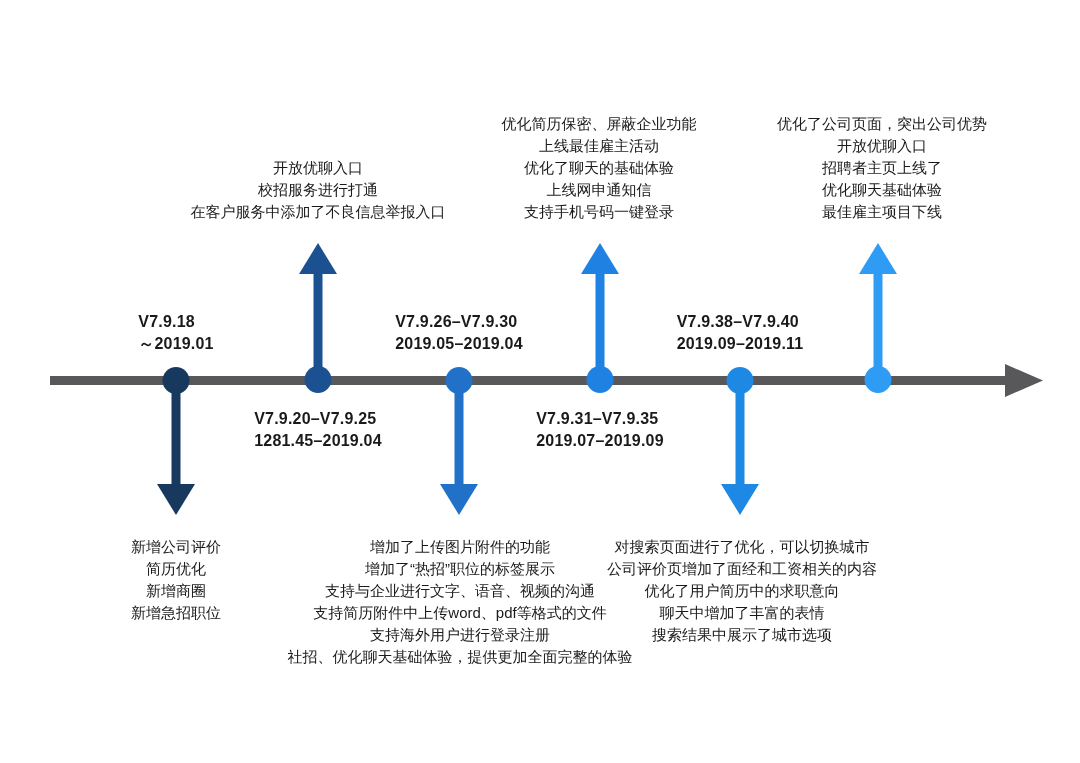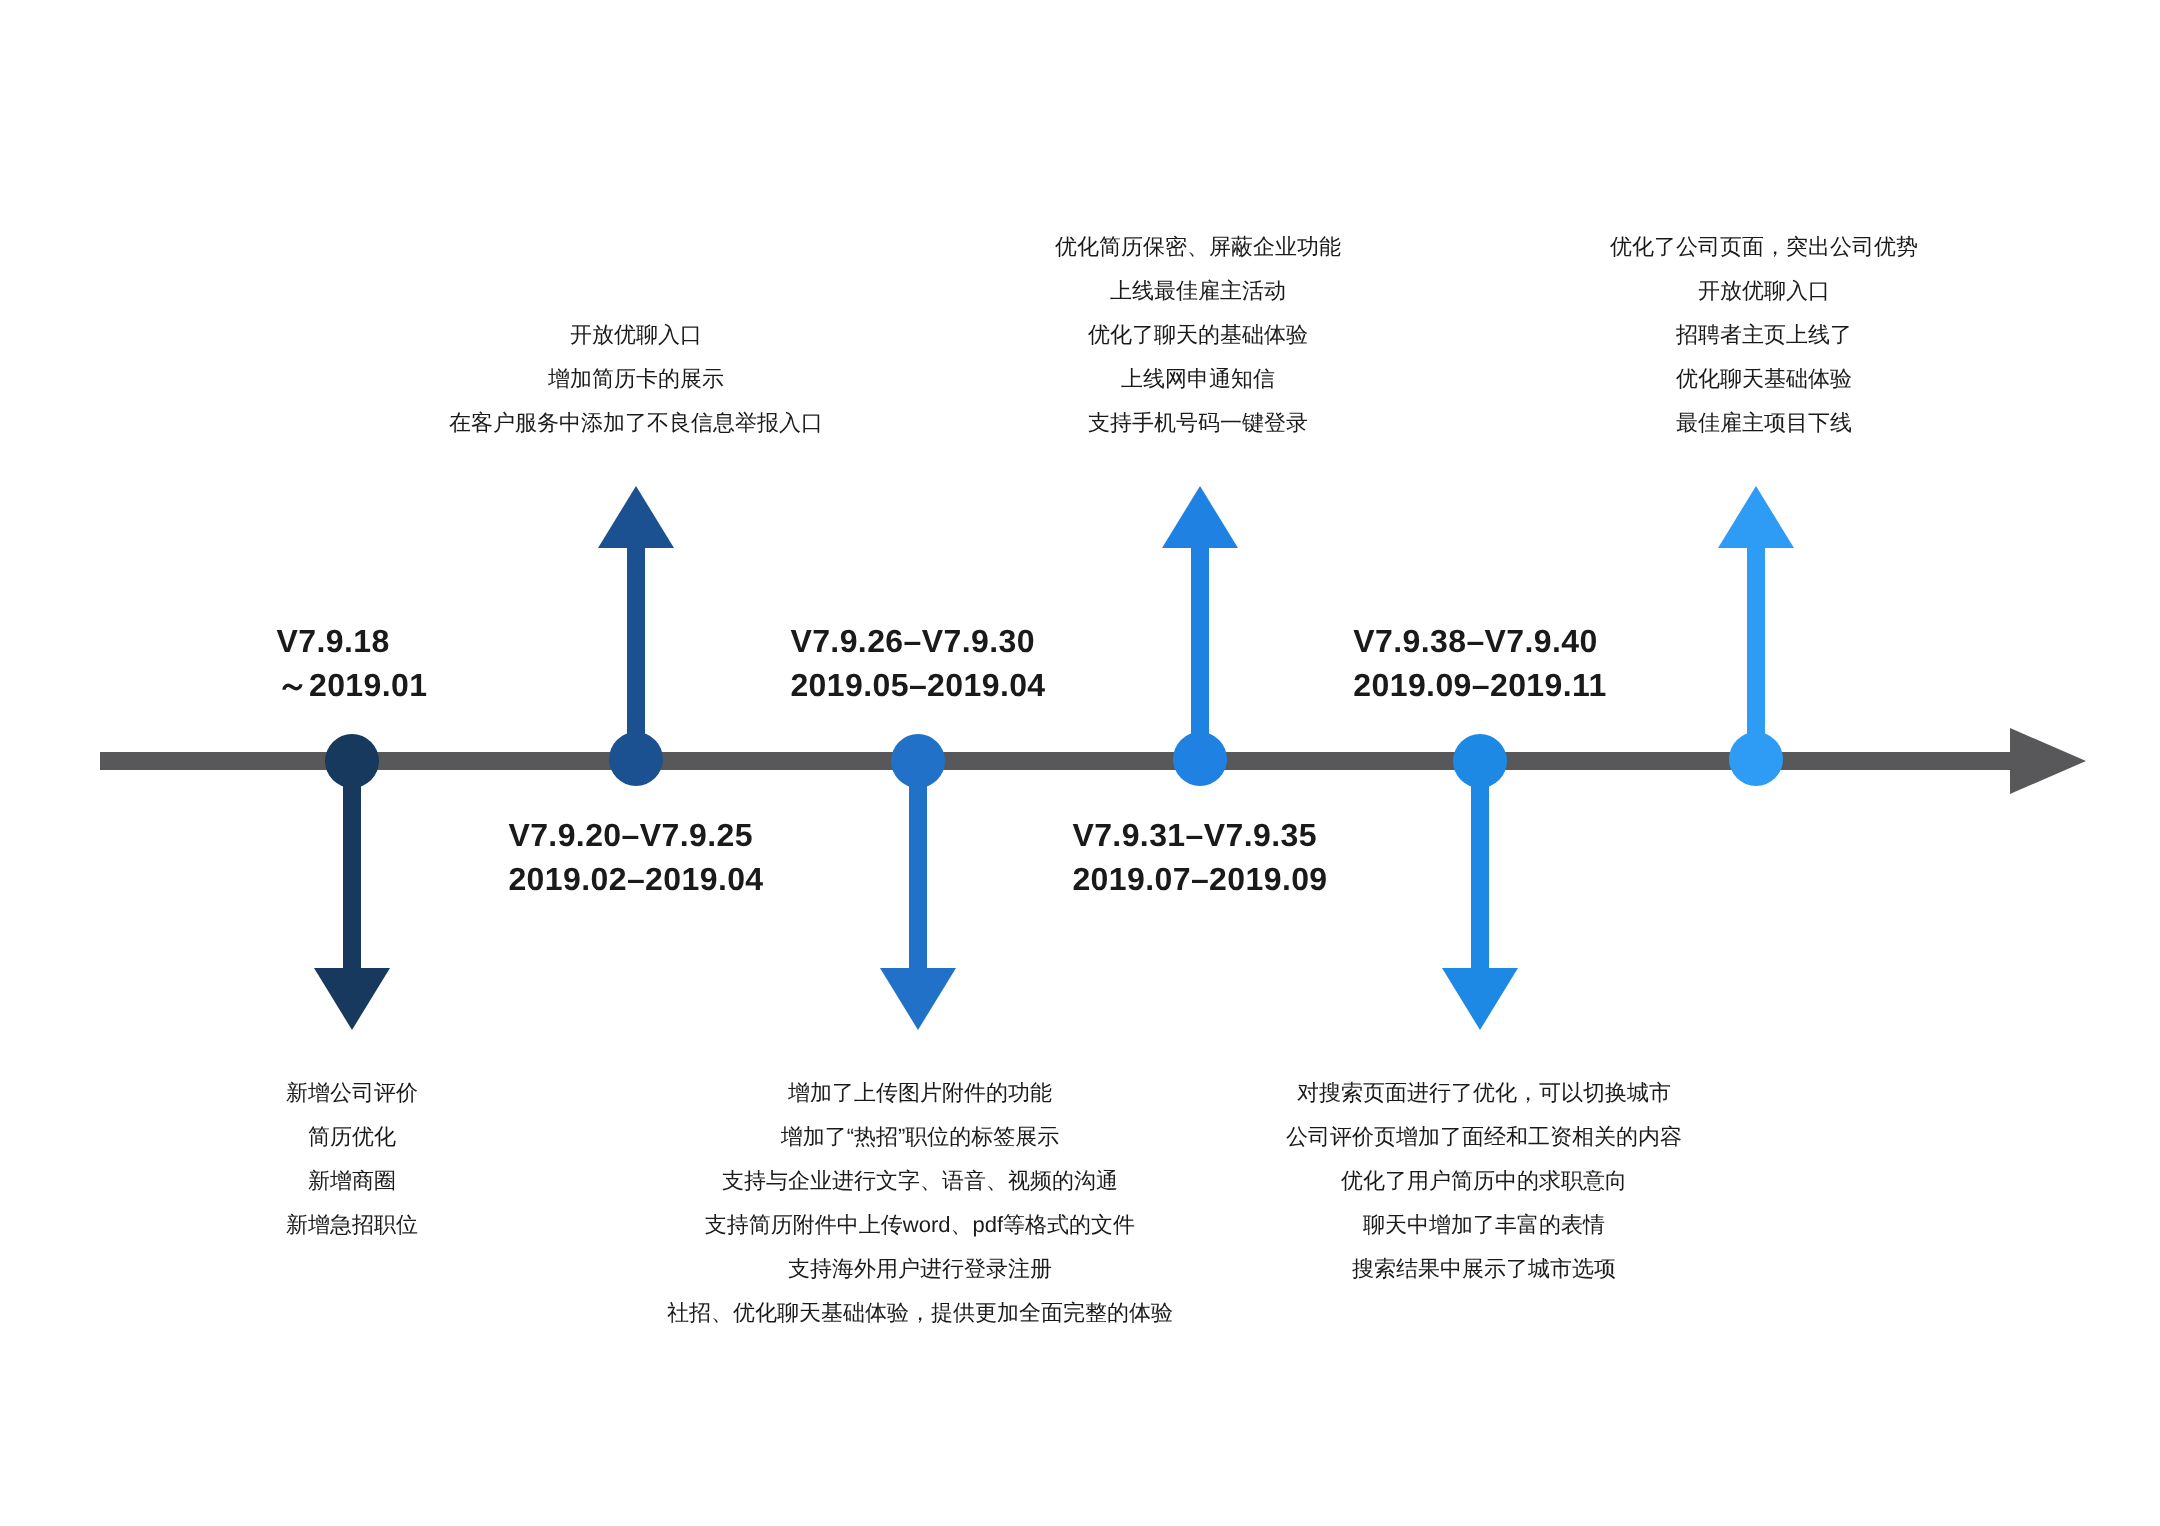--- a/index.html
+++ b/index.html
@@ -10,21 +10,21 @@
   .axis { position:absolute; left:50px; top:376px; width:958px; height:9px; }
   .axis-head { position:absolute; left:1005px; top:364px; width:38px; height:33px;
                clip-path:polygon(0 0,100% 50%,0 100%); }
 
   .label { position:absolute; transform:translateX(-50%); text-align:left;
            font-size:16px; font-weight:600; line-height:22px; letter-spacing:.2px; white-space:nowrap; }
   .label.above { top:311px; }
   .label.below { top:408px; }
 
   .features { position:absolute; transform:translateX(-50%); text-align:center;
-              font-size:11px; line-height:22px; white-space:nowrap; }
+              font-size:15px; line-height:22px; white-space:nowrap; }
   .features.top-block { bottom:540px; }
   .features.bottom-block { top:536px; }
 
   .marker { position:absolute; width:38px; transform:translateX(-50%); }
   .marker .dot  { position:absolute; left:50%; transform:translateX(-50%); width:27px; height:27px; border-radius:50%; }
   .marker .stem { position:absolute; left:50%; transform:translateX(-50%); width:9px; }
   .marker .head { position:absolute; left:0; width:38px; height:31px; }
   .marker.down { top:367px; height:148px; }
   .marker.down .dot  { top:0; }
   .marker.down .stem { top:13px; height:105px; }
@@ -53,30 +53,30 @@
   </div>
   <div class="features bottom-block" style="left:176px">
     <div>新增公司评价</div>
     <div>简历优化</div>
     <div>新增商圈</div>
     <div>新增急招职位</div>
   </div>
 
   <div class="label below" style="left:318px">
     <div>V7.9.20–V7.9.25</div>
-    <div>2019.02–2019.04</div>
+    <div>1281.45–2019.04</div>
   </div>
   <div class="marker up" style="left:318px">
     <div class="dot" style="background-color: rgb(27, 81, 145);"></div>
     <div class="stem" style="background-color: rgb(27, 81, 145);"></div>
     <div class="head" style="background-color: rgb(27, 81, 145);"></div>
   </div>
   <div class="features top-block" style="left:318px">
     <div>开放优聊入口</div>
-    <div>增加简历卡的展示</div>
+    <div>校招服务进行打通</div>
     <div>在客户服务中添加了不良信息举报入口</div>
   </div>
 
   <div class="label above" style="left:459px">
     <div>V7.9.26–V7.9.30</div>
     <div>2019.05–2019.04</div>
   </div>
   <div class="marker down" style="left:459px">
     <div class="dot" style="background-color: rgb(34, 113, 200);"></div>
     <div class="stem" style="background-color: rgb(34, 113, 200);"></div>

